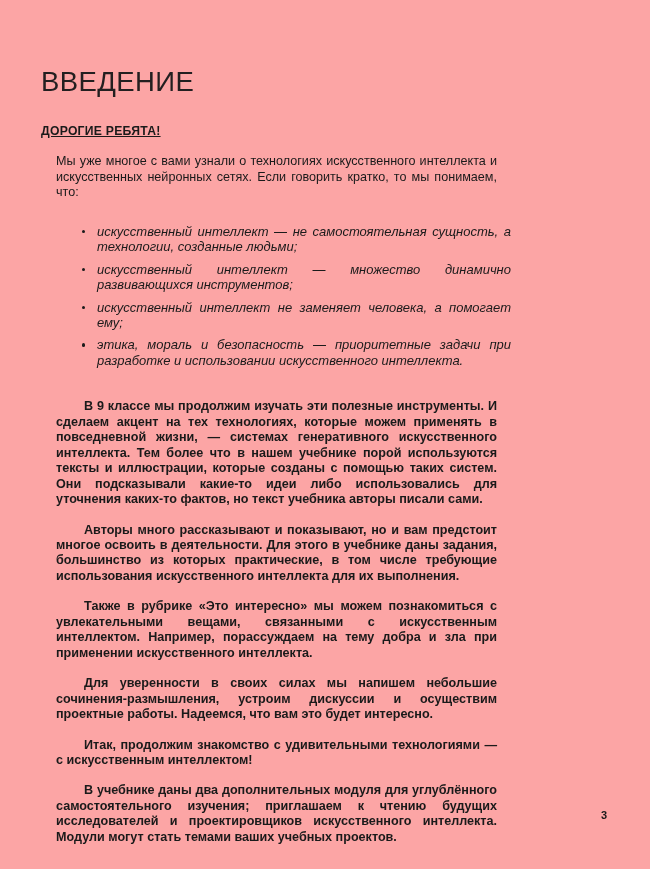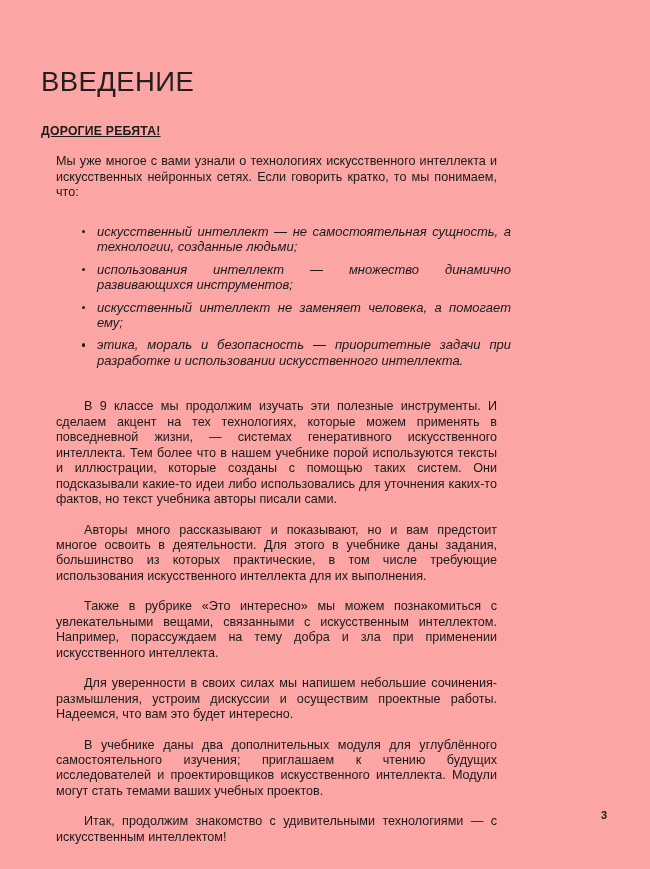--- a/index.html
+++ b/index.html
@@ -72,20 +72,21 @@
     hyphens: manual;
     color: #1a1a1a;
   }
 
   p.para.lead {
     text-indent: 0;
   }
 
   p.para.indent {
     text-indent: 28px;
+    font-weight: bold;
   }
 
   
   ul.bullets {
     margin: 4px 0 4px 0;
     padding: 0;
     list-style: none;
   }
 
   ul.bullets li {
@@ -146,21 +147,21 @@
 
       <div class="list-gap-top"></div>
 
       <ul class="bullets">
         <li>
           <span class="bullet-dot"></span>
           <span>искусственный интеллект — не самостоятельная сущность, а технологии, созданные людьми;</span>
         </li>
         <li>
           <span class="bullet-dot"></span>
-          <span>использования интеллект — множество динамично развивающихся инструментов;</span>
+          <span>искусственный интеллект — множество динамично развивающихся инструментов;</span>
         </li>
         <li>
           <span class="bullet-dot"></span>
           <span>искусственный интеллект не заменяет человека, а помогает ему;</span>
         </li>
         <li>
           <span class="bullet-dot"></span>
           <span>этика, мораль и безопасность — приоритетные задачи при разработке и использовании искусственного интеллекта.</span>
         </li>
       </ul>
@@ -168,22 +169,22 @@
       <div class="list-gap-bottom"></div>
 
       <p class="para indent">В 9 классе мы продолжим изучать эти полезные инструменты. И сделаем акцент на тех технологиях, которые можем применять в повседневной жизни, — системах генеративного искусственного интеллекта. Тем более что в нашем учебнике порой используются тексты и иллюстрации, которые созданы с помощью таких систем. Они подсказывали какие-то идеи либо использовались для уточнения каких-то фактов, но текст учебника авторы писали сами.</p>
 
       <p class="para indent">Авторы много рассказывают и показывают, но и вам предстоит многое освоить в деятельности. Для этого в учебнике даны задания, большинство из которых практические, в том числе требующие использования искусственного интеллекта для их выполнения.</p>
 
       <p class="para indent">Также в рубрике «Это интересно» мы можем познакомиться с увлекательными вещами, связанными с искусственным интеллектом. Например, порассуждаем на тему добра и зла при применении искусственного интеллекта.</p>
 
       <p class="para indent">Для уверенности в своих силах мы напишем небольшие сочинения-размышления, устроим дискуссии и осуществим проектные работы. Надеемся, что вам это будет интересно.</p>
 
+      <p class="para indent">Итак, продолжим знакомство с удивительными технологиями — с искусственным интеллектом!</p>
+
       <p class="para indent">В учебнике даны два дополнительных модуля для углублённого самостоятельного изучения; приглашаем к чтению  будущих исследователей и проектировщиков искусственного интеллекта. Модули могут стать темами ваших учебных проектов.</p>
-
-      <p class="para indent">Итак, продолжим знакомство с удивительными технологиями — с искусственным интеллектом!</p>
 
     </div>
   </div>
 
   <div class="page-number">3</div>
 
 </div>
 
 </body></html>

